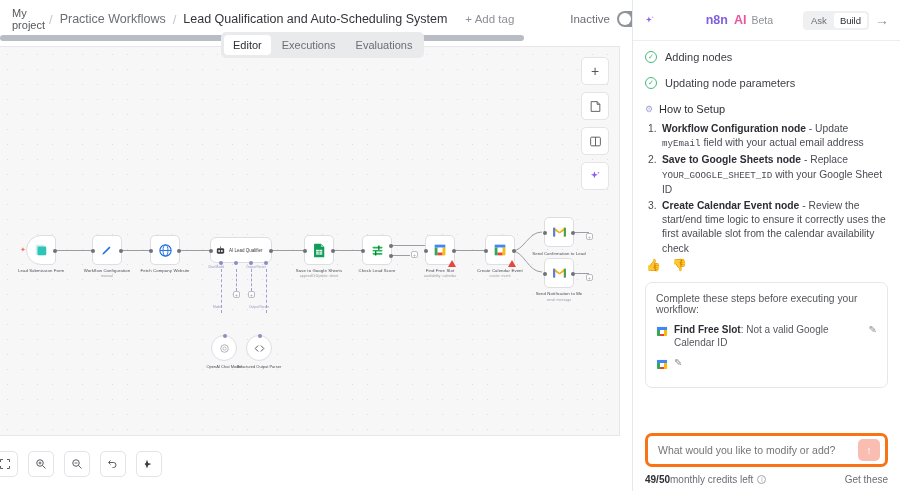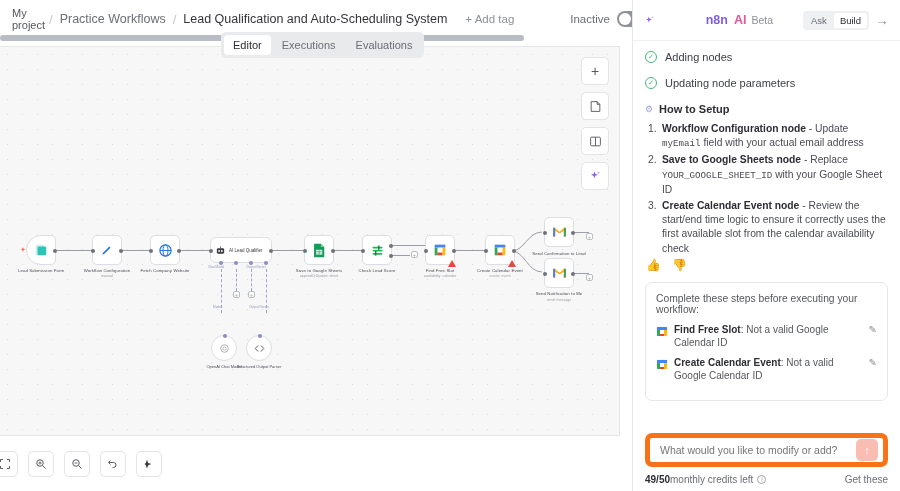--- a/index.html
+++ b/index.html
@@ -196,21 +196,21 @@
   .check-ic {
     width: 12px; height: 12px; border-radius: 50%; border: 1.2px solid #48b97c;
     display: flex; align-items: center; justify-content: center;
     color: #48b97c; font-size: 7px; flex: none;
   }
   .check-tx { font-size: 11px; color: #3c3e44; }
 
   .setup-head {
     display: flex; align-items: center; gap: 6px; margin: 4px 0 7px 0;
   }
-  .setup-title { font-size: 11px; font-weight: bold; color: #2d2e34; }
+  .setup-title { font-size: 11px; font-weight: normal; color: #2d2e34; }
   .gear-ic { color: #9ea1d8; font-size: 9px; }
 
   ol.setup { list-style: none; counter-reset: s; padding-left: 3px; }
   ol.setup li {
     counter-increment: s; font-size: 10.3px; color: #4a4c52;
     line-height: 14.2px; padding-left: 14px; position: relative;
     margin-bottom: 2px;
   }
   ol.setup li::before {
     content: counter(s) "."; position: absolute; left: 0; color: #4a4c52;
@@ -235,21 +235,21 @@
   .gcal-ic {
     width: 12px; height: 12px; flex: none; margin-top: 1px;
     border-radius: 2px; position: relative; overflow: hidden; background: #fff;
   }
   .step-tx { font-size: 10px; color: #55575c; line-height: 13px; flex: 1; }
   .step-tx b { color: #2d2e34; font-weight: bold; }
   .pencil { color: #8d9095; font-size: 10px; flex: none; margin-top: 1px; }
 
   .ai-footer { flex: none; padding: 0 12px 6px 12px; }
   .composer {
-    border: 5px solid #f97316; border-radius: 7px; height: 34px;
+    border: 3px solid #f97316; border-radius: 7px; height: 34px;
     display: flex; align-items: center; padding: 0 5px 0 10px;
   }
   .composer-input {
     flex: 1; font-size: 10.5px; color: #a2a5ab; border: none; outline: none;
     background: transparent; font-family: inherit;
   }
   .send-btn {
     width: 22px; height: 22px; border-radius: 5px; background: #f9bdb2;
     color: #fff; display: flex; align-items: center; justify-content: center;
     font-size: 11px; flex: none;
@@ -636,21 +636,20 @@
         <div class="step-row">
           <span class="gcal-ic">
             <svg width="12" height="12" viewBox="0 0 24 24">
               <rect x="2" y="2" width="20" height="20" rx="2" fill="#fff" stroke="#dadce0"></rect>
               <rect x="2" y="2" width="20" height="6" fill="#4285f4"></rect>
               <rect x="2" y="8" width="6" height="14" fill="#34a853"></rect>
               <rect x="16" y="8" width="6" height="14" fill="#fbbc05"></rect>
               <rect x="8" y="16" width="8" height="6" fill="#ea4335"></rect>
             </svg>
           </span>
-          <span class="step-tx"><b>Create Calendar Event</b>: <span>Not a valid Google Calendar ID</span></span>
           <span class="pencil">✎</span>
         </div>
 
       </div>
     </div>
 
     <div class="ai-footer">
       <div class="composer">
         <input class="composer-input" placeholder="What would you like to modify or add?" style="">
         <div class="send-btn">↑</div>

